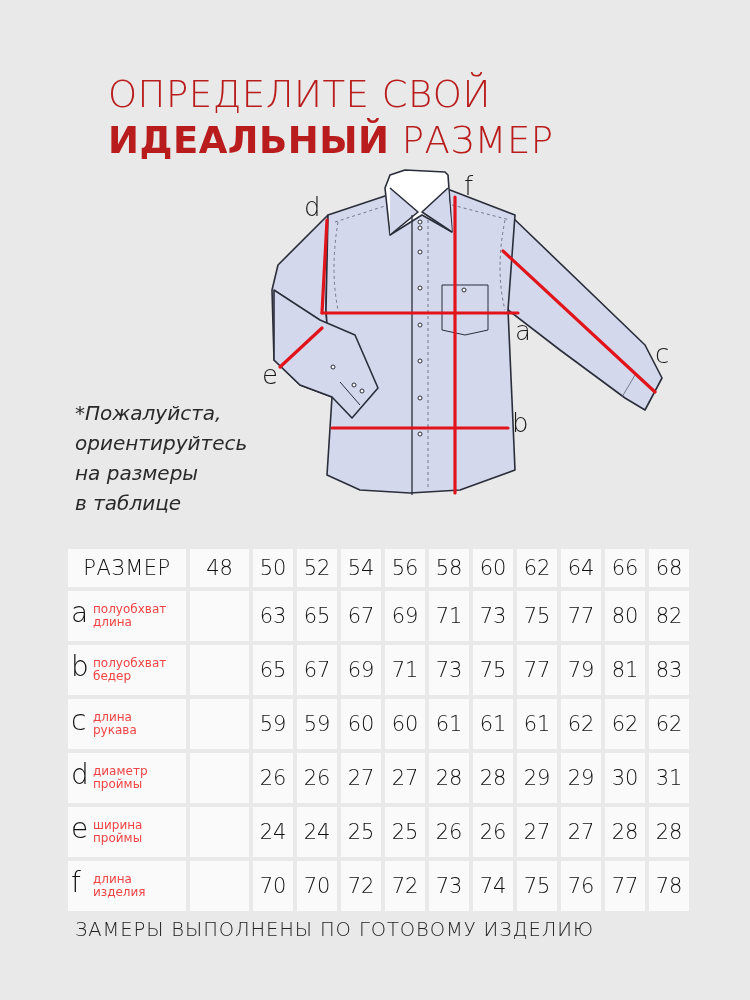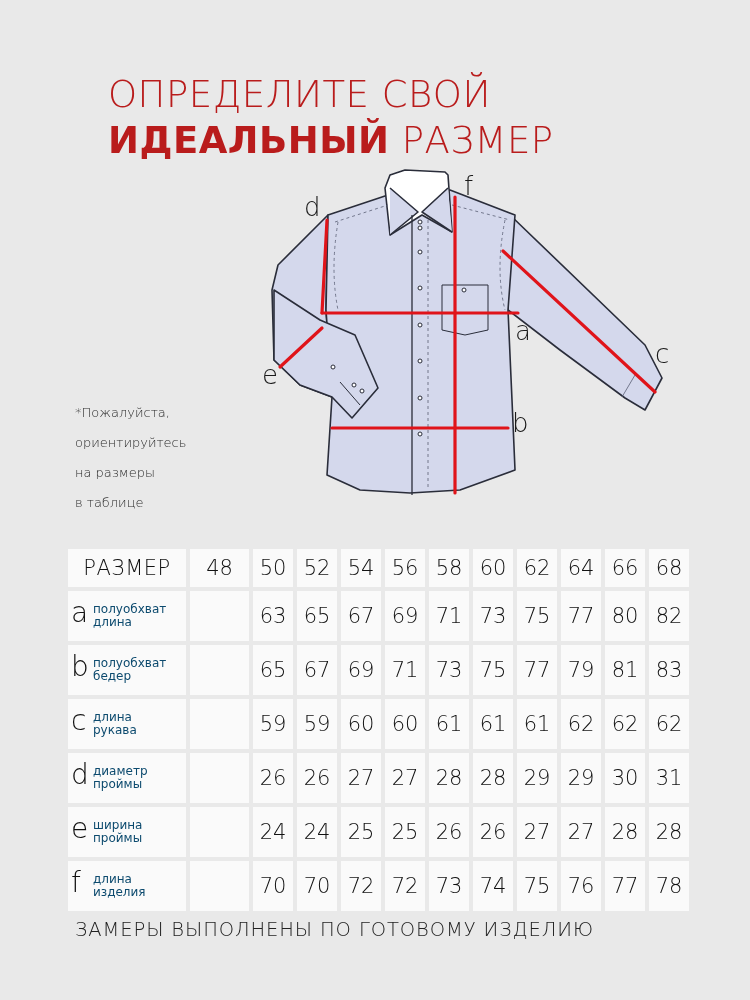--- a/index.html
+++ b/index.html
@@ -13,21 +13,21 @@
     }
     .title {
       position: absolute; left: 80px; top: 72px;
       font-size: 37px; line-height: 46px; letter-spacing: 0.5px;
       font-weight: 300; color: #b91c1c; margin-left: 28px;
     }
     .title .line { display: block; white-space: nowrap; }
     .title b { font-weight: 700; text-align: center; }
     .note {
       position: absolute; left: 75px; top: 398px;
-      font-size: 13px; line-height: 30px; color: #2a2a2a; font-weight: 300;
+      font-size: 20px; line-height: 30px; color: #2a2a2a; font-weight: 300; font-style: italic;
     }
     .note span { display: block; white-space: nowrap; }
     .shirt {
       position: absolute; left: 260px; top: 160px; width: 430px; height: 340px;
     }
     .size-table {
       position: absolute; left: 64px; top: 545px;
       border-collapse: separate; border-spacing: 4px;
     }
     .size-table td {
@@ -36,21 +36,21 @@
       font-size: 21px; font-weight: 300; color: #111;
       padding: 0;
     }
     .size-table tr.head td { height: 38px; }
     .size-table tr.row td { height: 50px; }
     .size-table td.hlabel { width: 118px; font-size: 21px; letter-spacing: 0.5px; }
     .size-table td.num { width: 40px; }
     .size-table td.first { width: 59px; }
     .lbl { display: flex; align-items: center; padding-left: 3px; text-align: left; }
     .lbl .letter { font-size: 28px; line-height: 28px; width: 22px; font-weight: 300; margin-top: -6px; }
-    .lbl .desc { font-size: 12px; line-height: 13px; font-weight: 400; color: #0c4a6e; }
+    .lbl .desc { font-size: 12px; line-height: 13px; font-weight: 400; color: #ef4444; }
     .lbl .desc span { display: block; }
     .footer {
       position: absolute; left: 75px; top: 918px;
       font-size: 19.5px; letter-spacing: 0.9px; font-weight: 300; color: #222;
       white-space: nowrap;
     }
     .mlabel { font-family: "DejaVu Sans", sans-serif; font-weight: 300; }
   </style>
 </head>
 <body>

